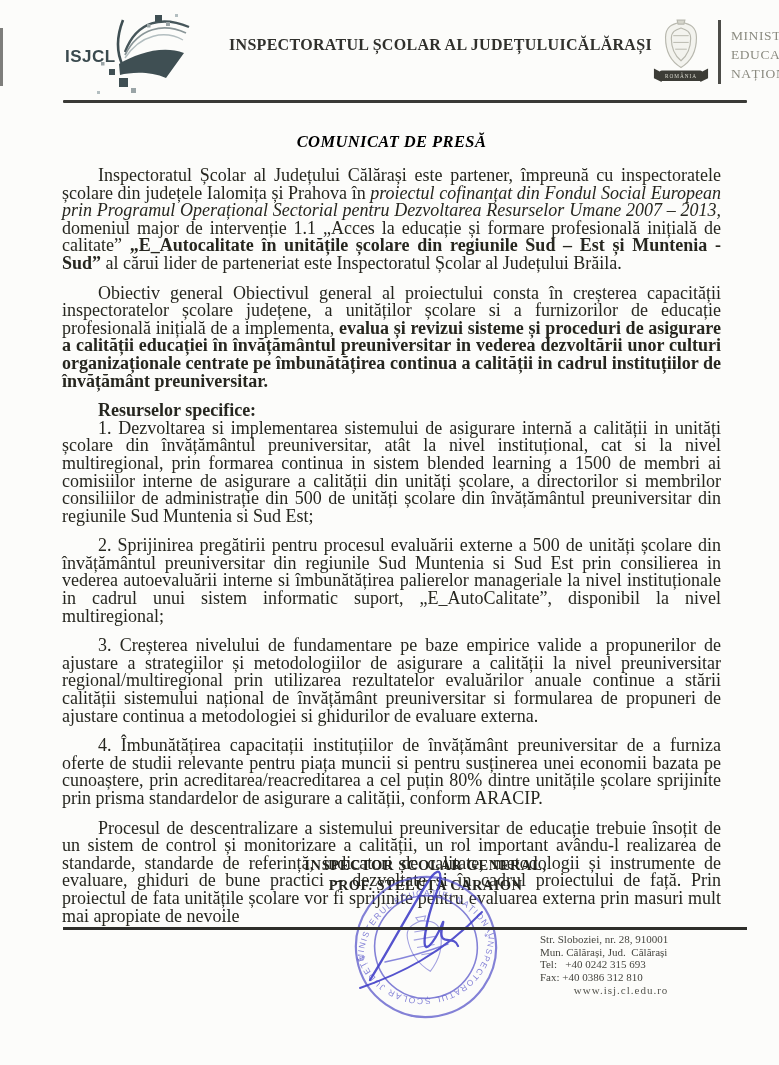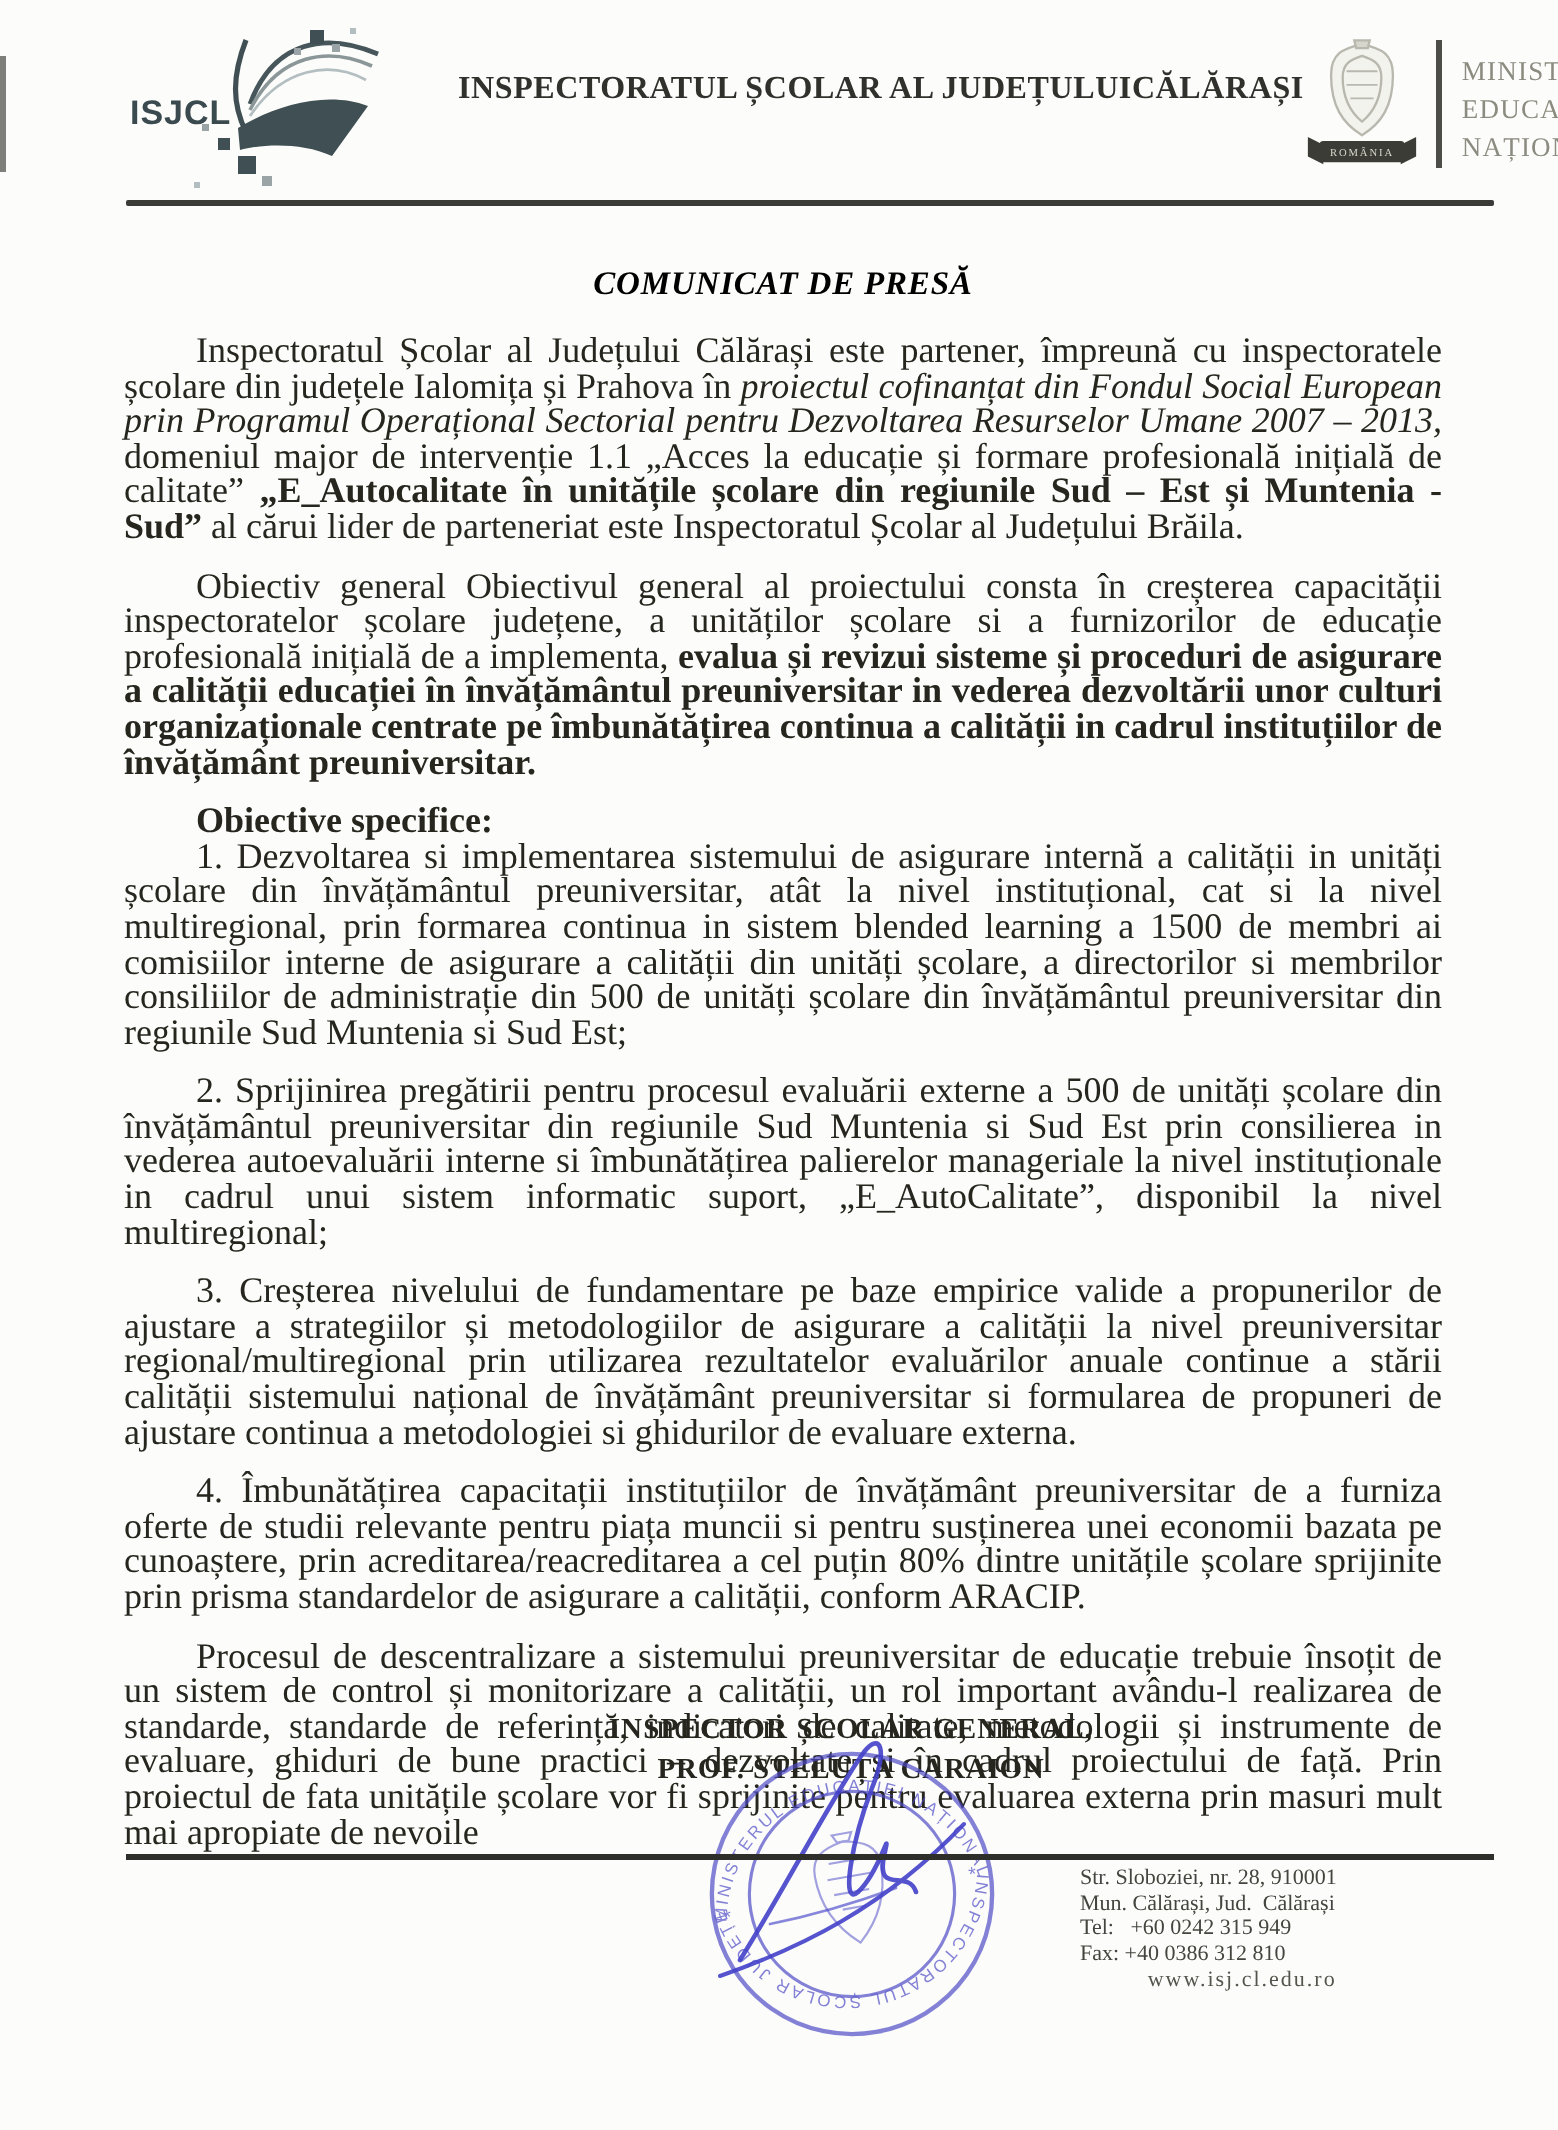--- a/index.html
+++ b/index.html
@@ -129,21 +129,21 @@
 
   <div class="rule-top"></div>
 
   <main class="content">
     <h1 class="doc-title">COMUNICAT DE PRESĂ</h1>
 
     <p><span>Inspectoratul Școlar al Județului Călărași este partener, împreună cu inspectoratele școlare din județele Ialomița și Prahova în </span><span class="i">proiectul cofinanțat din Fondul Social European prin Programul Operațional Sectorial pentru Dezvoltarea Resurselor Umane 2007 – 2013,</span><span> domeniul major de intervenție 1.1 „Acces la educație și formare profesională inițială de calitate” </span><span class="b">„E_Autocalitate în unitățile școlare din regiunile Sud – Est și Muntenia - Sud”</span><span> al cărui lider de parteneriat este Inspectoratul Școlar al Județului Brăila.</span></p>
 
     <p><span>Obiectiv general Obiectivul general al proiectului consta în creșterea capacității inspectoratelor școlare județene, a unităților școlare si a furnizorilor de educație profesională inițială de a implementa, </span><span class="b">evalua și revizui sisteme și proceduri de asigurare a calității educației în învățământul preuniversitar in vederea dezvoltării unor culturi organizaționale centrate pe îmbunătățirea continua a calității in cadrul instituțiilor de învățământ preuniversitar</span><span class="b">.</span></p>
 
-    <p class="objectives-heading tight">Obiective specifice:</p>
+    <p class="objectives-heading tight">Resurselor specifice:</p>
 
     <p>1. Dezvoltarea si implementarea sistemului de asigurare internă a calității in unități școlare din învățământul preuniversitar, atât la nivel instituțional, cat si la nivel multiregional, prin formarea continua in sistem blended learning a 1500 de membri ai comisiilor interne de asigurare a calității din unități școlare, a directorilor si membrilor consiliilor de administrație din 500 de unități școlare din învățământul preuniversitar din regiunile Sud Muntenia si Sud Est;</p>
     <p>2. Sprijinirea pregătirii pentru procesul evaluării externe a 500 de unități școlare din învățământul preuniversitar din regiunile Sud Muntenia si Sud Est prin consilierea in vederea autoevaluării interne si îmbunătățirea palierelor manageriale la nivel instituționale in cadrul unui sistem informatic suport, „E_AutoCalitate”, disponibil la nivel multiregional;</p>
     <p>3. Creșterea nivelului de fundamentare pe baze empirice valide a propunerilor de ajustare a strategiilor și metodologiilor de asigurare a calității la nivel preuniversitar regional/multiregional prin utilizarea rezultatelor evaluărilor anuale continue a stării calității sistemului național de învățământ preuniversitar si formularea de propuneri de ajustare continua a metodologiei si ghidurilor de evaluare externa.</p>
     <p>4. Îmbunătățirea capacitații instituțiilor de învățământ preuniversitar de a furniza oferte de studii relevante pentru piața muncii si pentru susținerea unei economii bazata pe cunoaștere, prin acreditarea/reacreditarea a cel puțin 80% dintre unitățile școlare sprijinite prin prisma standardelor de asigurare a calității, conform ARACIP.</p>
 
     <p>Procesul de descentralizare a sistemului preuniversitar de educație trebuie însoțit de un sistem de control și monitorizare a calității, un rol important avându-l realizarea de standarde, standarde de referință, indicatori de calitate, metodologii și instrumente de evaluare, ghiduri de bune practici – dezvoltate și în cadrul proiectului de față. Prin proiectul de fata unitățile școlare vor fi sprijinite pentru evaluarea externa prin masuri mult mai apropiate de nevoile</p>
   </main>
 
   <div class="signature-block">
@@ -179,18 +179,18 @@
       <path d="M40,130 C62,95 88,45 102,26 C110,16 114,24 106,44 C96,70 90,104 99,96 C110,86 116,60 112,78 C108,98 124,84 128,96" stroke-width="2.3"></path>
       <path d="M30,138 C70,124 112,104 152,62" stroke-width="2"></path>
       <path d="M55,112 C75,108 96,102 118,94" stroke-width="1.4" opacity="0.7"></path>
     </g>
   </svg>
 
   <div class="rule-bottom"></div>
   <div class="contact">
     <div class="line">Str. Sloboziei, nr. 28, 910001</div>
     <div class="line">Mun. Călărași, Jud.  Călărași</div>
-    <div class="line">Tel:   +60 0242 315 949</div>
+    <div class="line">Tel:   +40 0242 315 693</div>
     <div class="line">Fax: +40 0386 312 810</div>
     <div class="line site">www.isj.cl.edu.ro</div>
   </div>
 
 </div>
 
 </body></html>

